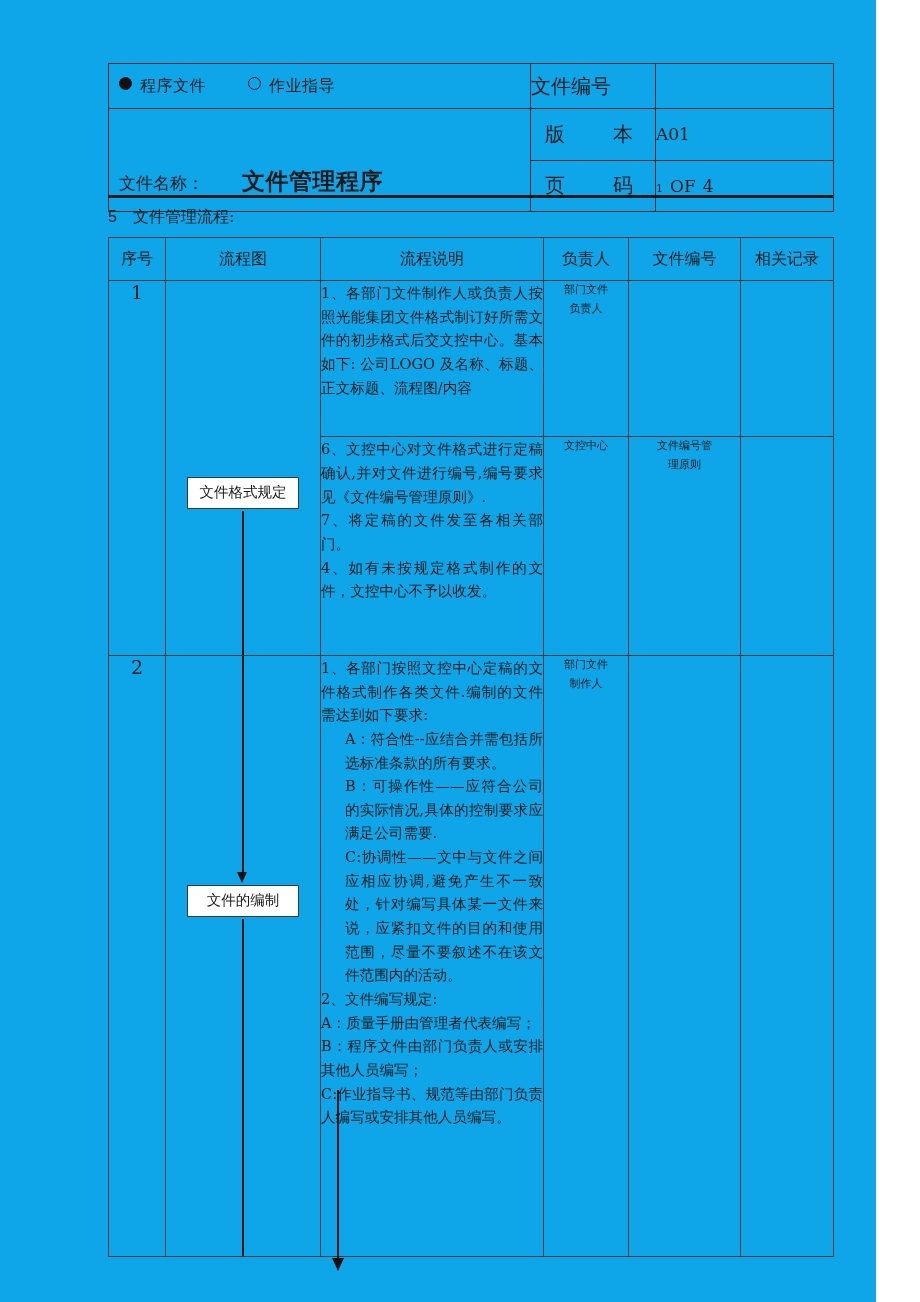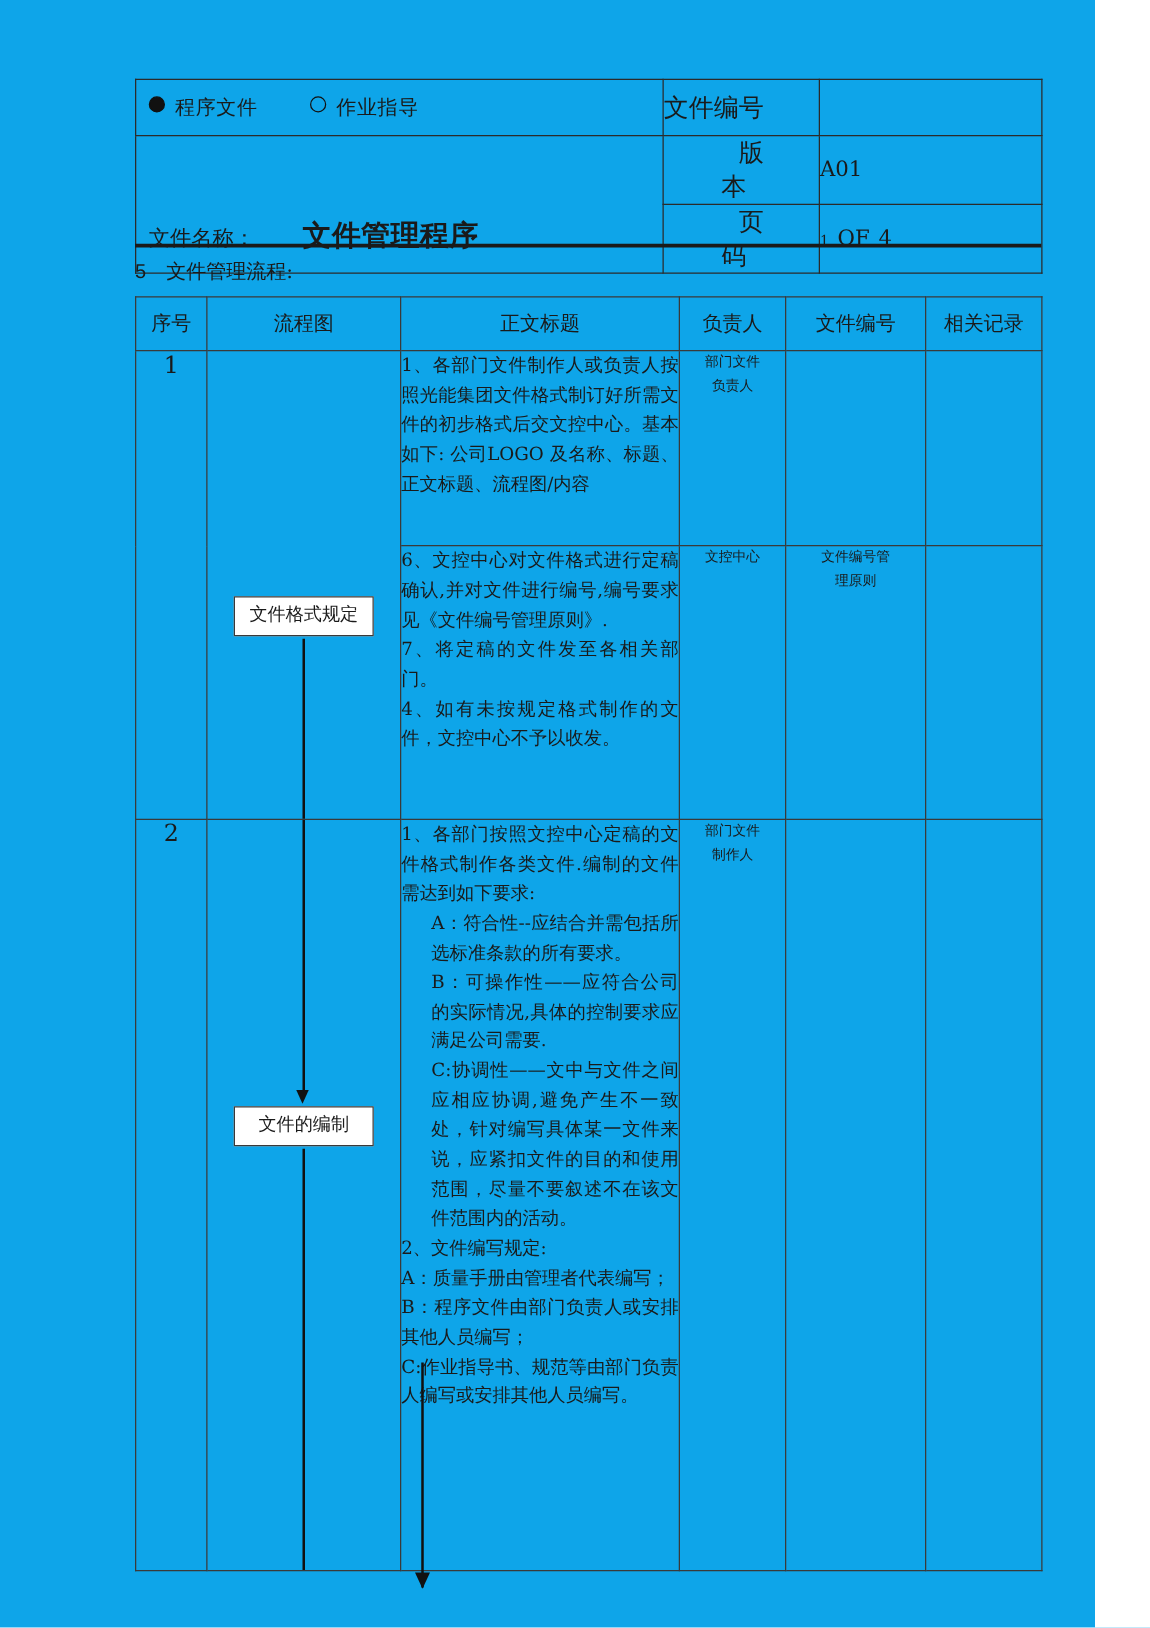--- a/index.html
+++ b/index.html
@@ -69,21 +69,21 @@
     font-size: 23px;
     font-weight: bold;
     letter-spacing: 0.5px;
     margin-left: 38px;
   }
 
   .hdr-label {
     font-size: 20px;
     height: 40px;
   }
-  .hdr-label.spaced { letter-spacing: 14px; text-indent: 14px; padding-left: 46px; }
+  .hdr-label.spaced { letter-spacing: 14px; text-indent: 14px; }
   .hdr-value {
     text-align: left;
     font-size: 17px;
     height: 44px;
   }
   .hdr-value.small-pg .pg-num { font-size: 11px; }
   .hdr-value.small-pg .pg-sep { margin: 0 7px; }
 
   
   .rule {
@@ -260,21 +260,21 @@
           <col class="c-flow">
           <col class="c-desc">
         <col class="c-resp">
           <col class="c-docs">
           <col class="c-recs">
       </colgroup>
       <thead>
         <tr>
           <th>序号</th>
           <th>流程图</th>
-          <th>正文标题</th>
+          <th>流程说明</th>
           <th>负责人</th>
           <th>文件编号</th>
           <th>相关记录</th>
         </tr>
       </thead>
       <tbody>
 
         <tr>
           <td class="seq-cell" rowspan="2">1</td>
           <td class="flow-cell" rowspan="2">

